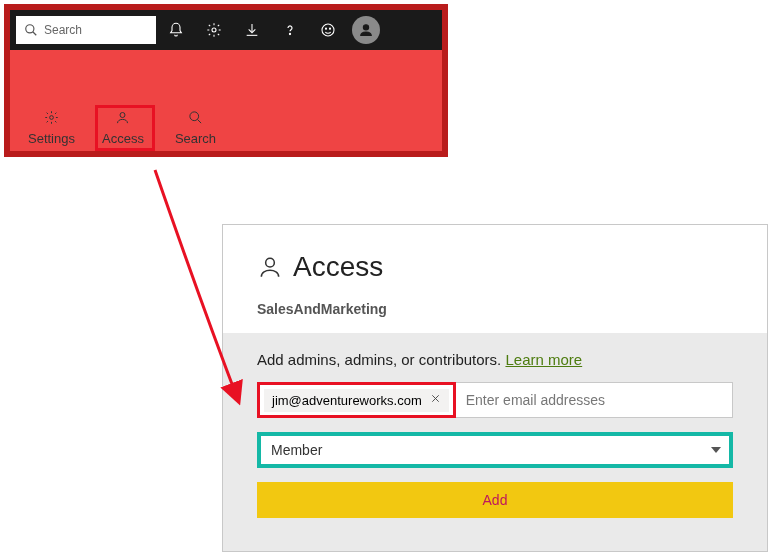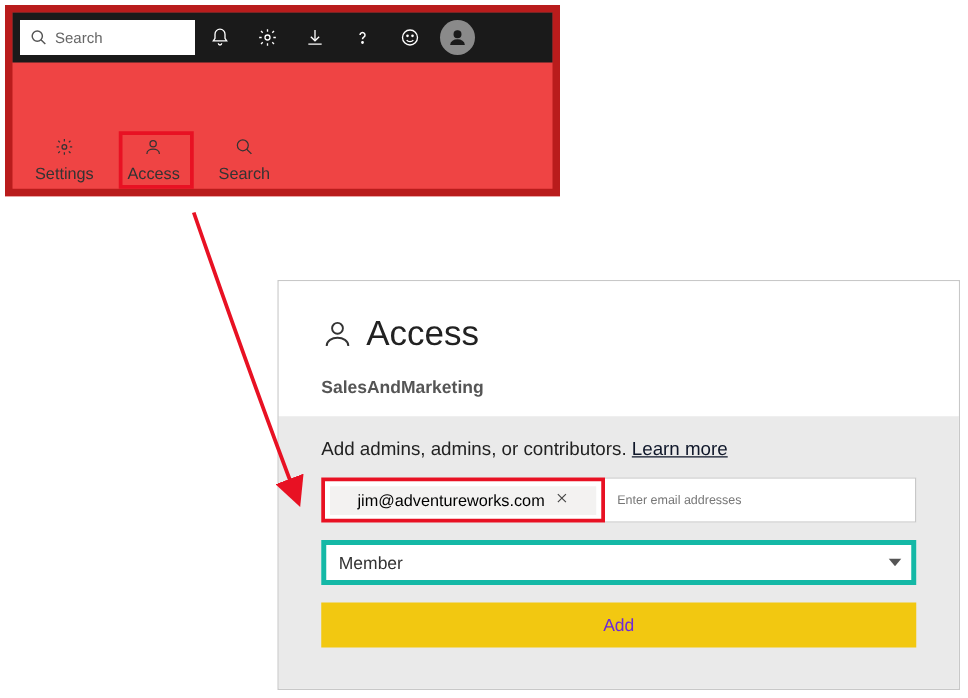--- a/index.html
+++ b/index.html
@@ -20,34 +20,34 @@
   .red-box-tab { border: 3px solid #e81123; padding: 2px 8px 2px 4px; }
 
   
   .access-panel { position: absolute; left: 222px; top: 224px; width: 546px; height: 328px; border: 1px solid #c8c8c8; background: #fff; display: flex; flex-direction: column; }
   .access-header { padding: 26px 34px 16px 34px; background: #fff; }
   .access-title-row { display: flex; align-items: center; gap: 10px; font-size: 28px; font-weight: 300; color: #222; }
   .access-title-row svg { stroke: #333; fill: none; }
   .workspace-name { font-size: 14px; color: #555; font-weight: 600; margin-top: 18px; }
   .access-body { flex: 1; background: #eaeaea; padding: 18px 34px; display: flex; flex-direction: column; gap: 14px; }
   .prompt-row { font-size: 15px; color: #222; }
-  .prompt-row a { color: #0f172a; text-decoration: underline; cursor: pointer; }
+  .prompt-row a { color: #4d7c0f; text-decoration: underline; cursor: pointer; }
 
   .email-row { height: 36px; background: #fff; border: 1px solid #c8c8c8; display: flex; align-items: center; }
   .email-chip-wrap { border: 3px solid #e81123; height: 36px; margin: -1px 0 -1px -1px; display: flex; align-items: center; background: #fff; }
-  .email-chip { display: flex; align-items: flex-start; gap: 8px; padding: 4px 22px; margin: 2px 4px; background: #f3f2f1; font-size: 13px; }
+  .email-chip { display: flex; align-items: flex-start; gap: 8px; padding: 4px 8px; margin: 2px 4px; background: #f3f2f1; font-size: 13px; }
   .email-chip svg { stroke: #444; }
-  .email-input { flex: 1; border: none; outline: none; height: 100%; padding: 0 10px; font-size: 10px; color: #ef4444; }
+  .email-input { flex: 1; border: none; outline: none; height: 100%; padding: 0 10px; font-size: 14px; color: #ef4444; }
   .email-input::placeholder { color: #777; }
 
   .role-select { height: 36px; width: 100%; background: #fff; border: 4px solid #14b8a6; padding: 0 10px; font-size: 14px; color: #333; appearance: none; -webkit-appearance: none; position: relative; }
   .select-wrap { position: relative; }
   .select-wrap::after { content: ""; position: absolute; right: 12px; top: 50%; width: 0; height: 0; border-left: 5px solid transparent; border-right: 5px solid transparent; border-top: 6px solid #555; transform: translateY(-50%); pointer-events: none; }
 
-  .add-button { height: 36px; width: 100%; background: #f2c811; border: none; font-size: 14px; color: #6d28d9; cursor: pointer; }
+  .add-button { height: 36px; width: 100%; background: #f2c811; border: none; font-size: 14px; color: #be185d; cursor: pointer; }
 
   
   .arrow-svg { position: absolute; left: 0; top: 0; pointer-events: none; }
 </style>
 </head>
 <body>
 
 <div class="top-panel">
   <div class="top-bar">
     <div class="search-box">

